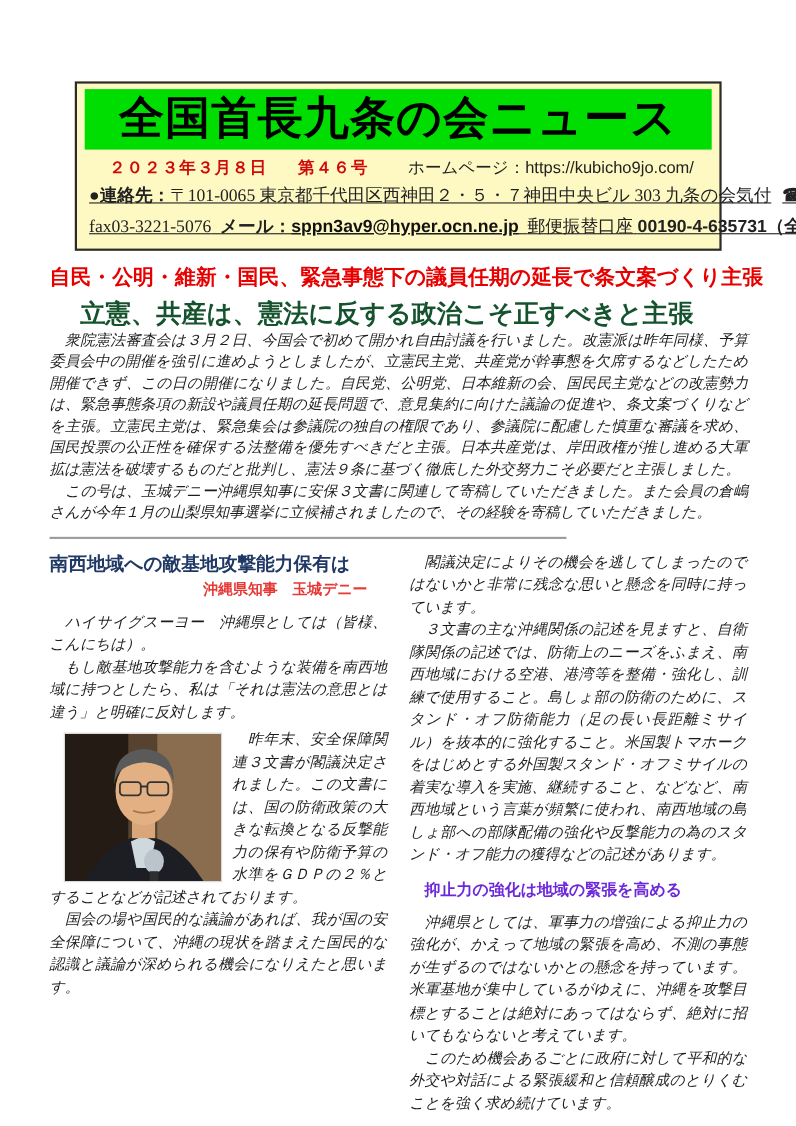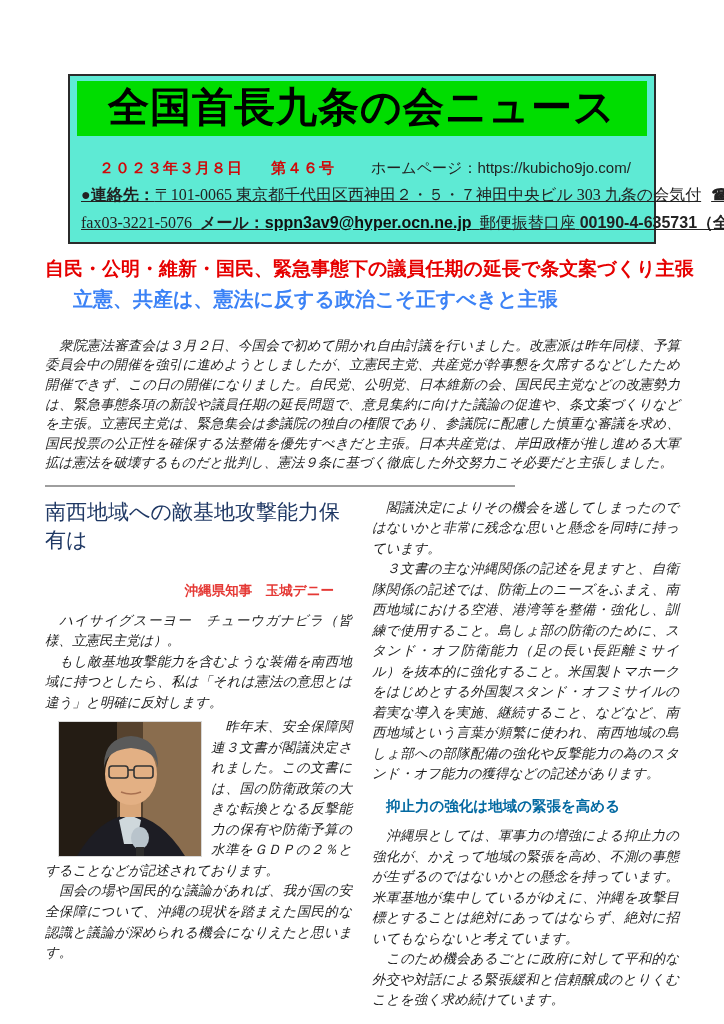--- a/index.html
+++ b/index.html
@@ -9,37 +9,37 @@
     font-family:"Liberation Serif","DejaVu Serif",serif;
     color:#1a1a1a;
   }
   .page { width:724px; height:1024px; padding-top:74px; position:relative; }
 
   
   .masthead-box {
     width:588px; margin-left:68px;
     border:2px solid #2b2b2b;
     padding:5px 7px 6px 7px;
-    background:#5eead4;
+    background:#fef9c3;
   }
   .title-banner {
     background:#00dd00;
     text-align:center;
     padding:5px 2px 7px 2px;
   }
   .title-banner .title-text {
     font-family:"Liberation Sans","DejaVu Sans",sans-serif;
     font-weight:900; font-size:41px; line-height:1.05;
     letter-spacing:1px; color:#000;
   }
   .date-line {
     display:flex; align-items:baseline;
     padding:7px 2px 3px 22px;
     font-family:"Liberation Sans","DejaVu Sans",sans-serif;
-    font-size:15px; white-space:nowrap;margin-top:16px;
+    font-size:15px; white-space:nowrap;
   }
   .date-red { color:#cf0a0a; font-weight:bold; letter-spacing:1px; }
   .issue-red { color:#cf0a0a; font-weight:bold; letter-spacing:1px; margin-left:28px; }
   .homepage { margin-left:36px; color:#222;text-align:center; }
   .homepage a, .link-text { color:#222; text-decoration:none; }
   .contact-line {
     font-size:16px; line-height:1.72; color:#222;
     padding:0 2px 0 4px; white-space:nowrap;text-decoration:underline;
   }
   .contact-label { font-family:"Liberation Sans","DejaVu Sans",sans-serif; font-weight:bold; }
@@ -57,44 +57,44 @@
     font-weight:bold; font-size:14px; color:#111;
     padding-left:28px; margin-bottom:7px;
   }
   .headline-red {
     font-family:"Liberation Sans","DejaVu Sans",sans-serif;
     font-weight:bold; font-size:19px; color:#e60000;
     line-height:1.25; margin-bottom:6px; white-space:nowrap;
   }
   .headline-blue {
     font-family:"Liberation Sans","DejaVu Sans",sans-serif;
-    font-weight:bold; font-size:20px; color:#3b82f6;
-    padding-left:28px; line-height:1.25; margin-bottom:24px;
+    font-weight:bold; font-size:23px; color:#14532d;
+    padding-left:28px; line-height:1.25; margin-bottom:0;
   }
   .body-p {
     font-size:13.5px; line-height:1.46; text-align:justify;
     text-indent:1.05em; color:#1c1c1c;font-style:italic;
   }
   .lead .body-p { line-height:1.45; }
 
   
   .divider {
     height:2px; width:470px; background:#9e9e9e;
     margin:12px 0 0 45px; border:none;
   }
 
   
   .columns { display:flex; gap:20px; margin:11px 44px 0 45px; }
   .col { width:307px; }
   .col .body-p { line-height:1.52; }
 
   .art-title1 {
     font-family:"Liberation Sans","DejaVu Sans",sans-serif;
-    font-weight:400; font-size:21px; color:#1f3864;
-    margin-bottom:28px;
+    font-weight:700; font-size:17px; color:#1f3864;
+    margin-bottom:3px;
   }
   .art-title2 {
     font-family:"Liberation Sans","DejaVu Sans",sans-serif;
     font-weight:bold; font-size:17px; color:#1f3864;
     padding-left:28px; margin-bottom:10px;
   }
   .byline {
     font-family:"Liberation Sans","DejaVu Sans",sans-serif;
     font-weight:bold; font-size:13.5px; color:#e53935;
     text-align:right; padding-right:18px; margin-bottom:11px;
@@ -105,21 +105,21 @@
   .photo-block::after { content:""; display:block; clear:both; }
   .photo {
     float:left; width:142px; height:134px;
     margin:5px 10px 3px 14px;
     outline:1px solid #d8d8d8;
   }
   .photo svg { display:block; width:100%; height:100%; }
 
   .subheading {
     font-family:"Liberation Sans","DejaVu Sans",sans-serif;
-    font-weight:bold; font-size:14.5px; color:#0369a1;
+    font-weight:bold; font-size:14.5px; color:#6d28d9;
     margin:12px 0 10px 14px;
   }
 </style>
 </head>
 <body>
 
 <div class="page">
 
   <div class="masthead-box">
     <div class="title-banner">
@@ -137,31 +137,32 @@
     </div>
     <div class="contact-line">
       <span>fax03-3221-5076</span>&nbsp;&nbsp;<span class="contact-label">メール：</span><span class="contact-email">sppn3av9@hyper.ocn.ne.jp</span>&nbsp;&nbsp;<span>郵便振替口座</span> <span class="contact-postal-num">00190-4-635731（全国首長九条の会）</span>
     </div>
   </div>
 
   <div class="lead">
     <div class="headline-red">自民・公明・維新・国民、緊急事態下の議員任期の延長で条文案づくり主張</div>
     <div class="headline-blue">立憲、共産は、憲法に反する政治こそ正すべきと主張</div>
     <p class="body-p">衆院憲法審査会は３月２日、今国会で初めて開かれ自由討議を行いました。改憲派は昨年同様、予算委員会中の開催を強引に進めようとしましたが、立憲民主党、共産党が幹事懇を欠席するなどしたため開催できず、この日の開催になりました。自民党、公明党、日本維新の会、国民民主党などの改憲勢力は、緊急事態条項の新設や議員任期の延長問題で、意見集約に向けた議論の促進や、条文案づくりなどを主張。立憲民主党は、緊急集会は参議院の独自の権限であり、参議院に配慮した慎重な審議を求め、国民投票の公正性を確保する法整備を優先すべきだと主張。日本共産党は、岸田政権が推し進める大軍拡は憲法を破壊するものだと批判し、憲法９条に基づく徹底した外交努力こそ必要だと主張しました。</p>
+    <p class="body-p">この号は、玉城デニー沖縄県知事に安保３文書に関連して寄稿していただきました。また会員の倉嶋さんが今年１月の山梨県知事選挙に立候補されましたので、その経験を寄稿していただきました。</p>
   </div>
 
   <hr class="divider">
 
   <div class="columns">
 
     <div class="col">
       <div class="art-title1">南西地域への敵基地攻撃能力保有は</div>
       <div class="byline">沖縄県知事　玉城デニー</div>
 
-      <p class="body-p">ハイサイグスーヨー　チューウガナビラ（皆様、立憲民主党は）。</p>
+      <p class="body-p">ハイサイグスーヨー　沖縄県としては（皆様、こんにちは）。</p>
       <p class="body-p">もし敵基地攻撃能力を含むような装備を南西地域に持つとしたら、私は「それは憲法の意思とは違う」と明確に反対します。</p>
 
       <div class="photo-block">
         <div class="photo">
           <svg viewBox="0 0 142 134" preserveAspectRatio="none">
             <rect width="142" height="134" fill="#8a6d4e"></rect>
             <rect width="58" height="134" fill="#241c14"></rect>
             <rect x="58" width="26" height="134" fill="#56422e"></rect>
             <path d="M18 134 Q40 96 71 92 Q102 96 126 134 Z" fill="#1d1d24"></path>
             <path d="M60 98 L71 93 L82 98 L77 122 L65 122 Z" fill="#cfd8dc"></path>

